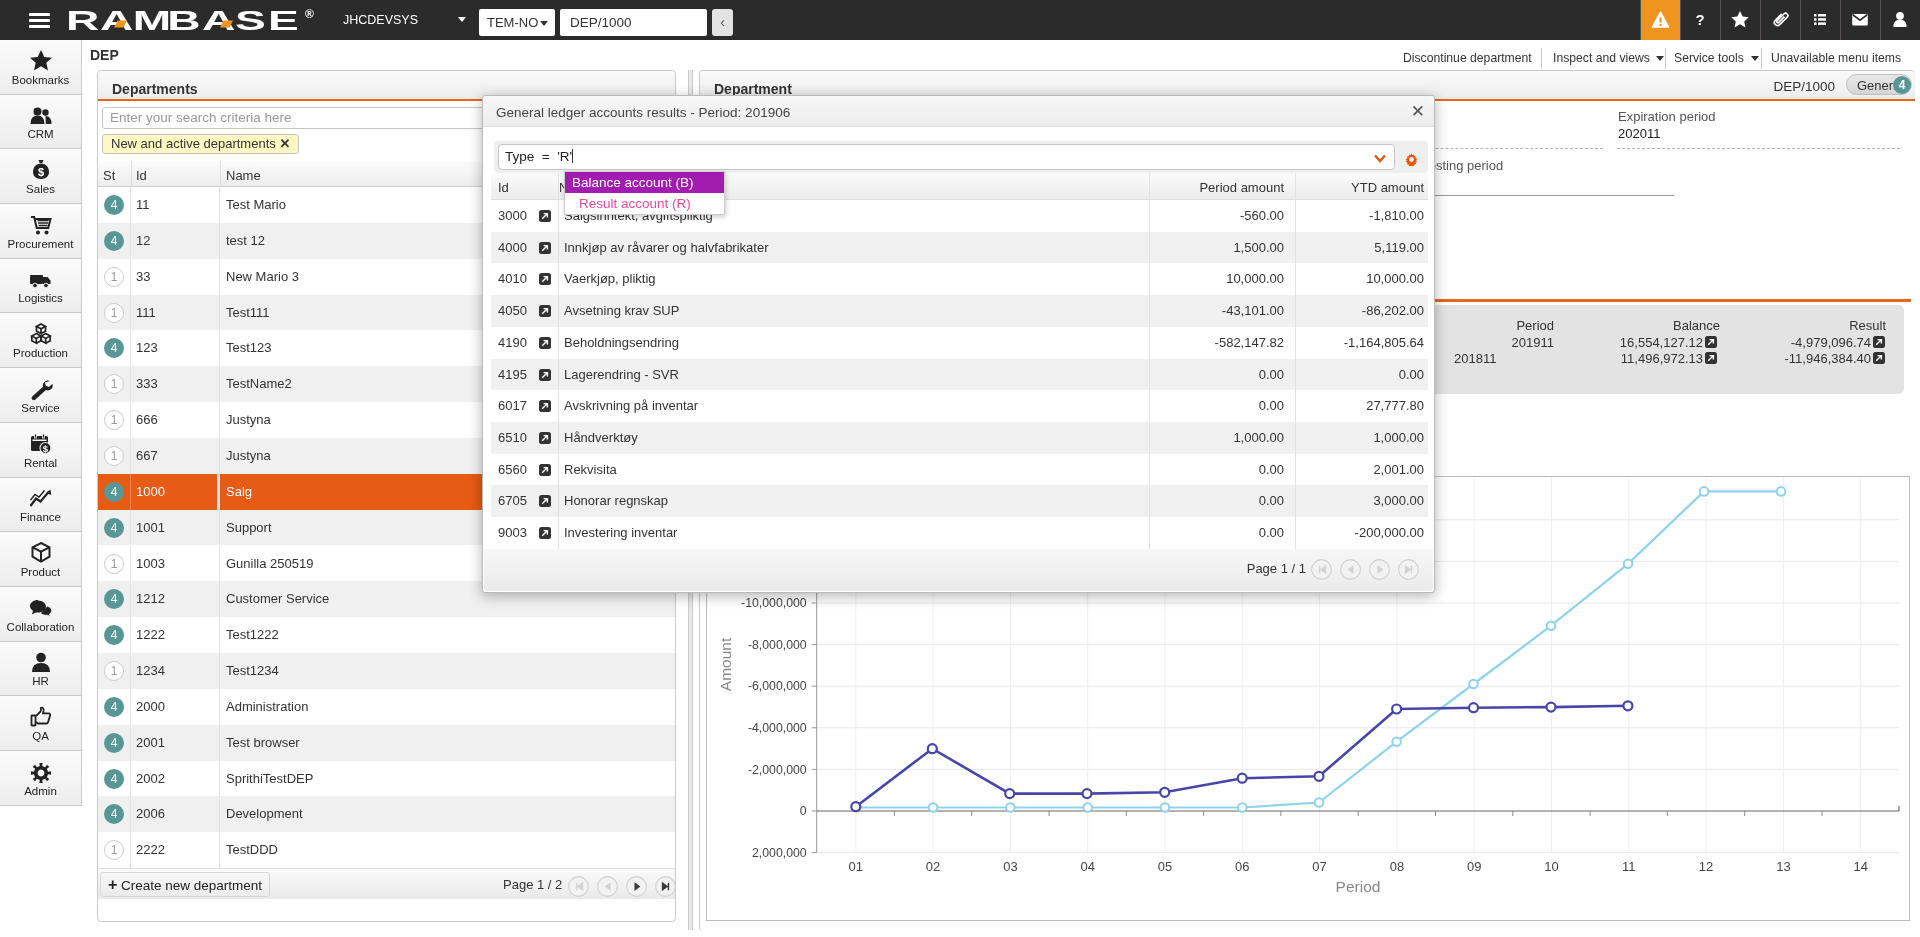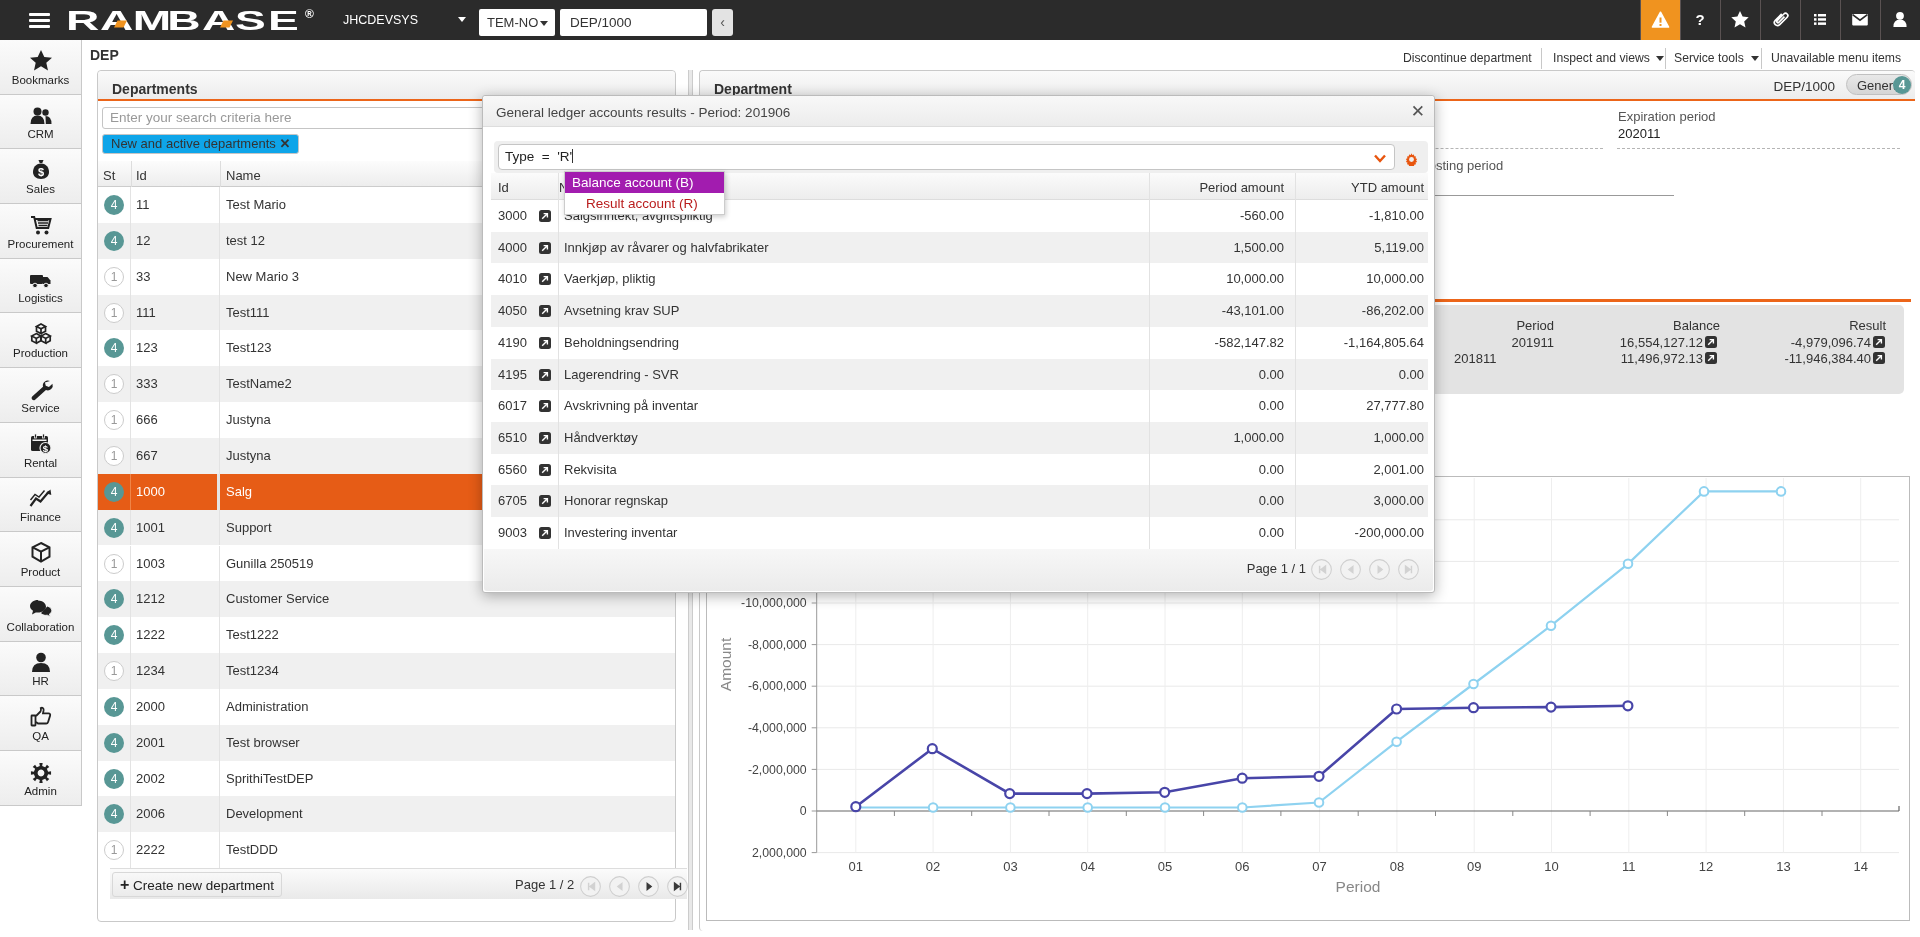--- a/index.html
+++ b/index.html
@@ -69,21 +69,21 @@
 #modal-head .x { position:absolute; right:9px; top:5px; font-size:17px; color:#555; }
 #mfilter { position:absolute; left:15px; top:48px; width:897px; height:26px; border:1px solid #c5c5c5; border-radius:4px; background:#fff; font-size:13.5px; color:#222; line-height:24px; padding-left:6px; }
 #mtable { position:absolute; left:8px; top:77px; width:937px; }
 #mtable .hd { position:absolute; left:0; top:0; width:100%; height:27px; background:linear-gradient(180deg,#fbfbfb,#ededed); border-bottom:1px solid #ddd; font-size:13px; color:#333; }
 .mrow { position:absolute; left:0; width:100%; height:31.7px; font-size:13px; line-height:31.7px; }
 .mrow.alt { background:#f0f0f0; }
 .mcol-sep { position:absolute; top:0; bottom:0; width:1px; background:#e2e2e2; }
 #mfoot { position:absolute; left:1px; right:1px; bottom:1px; height:42px; background:linear-gradient(180deg,#f7f7f7,#ebebeb); border-radius:0 0 3px 3px; }
 #mdrop { position:absolute; left:81px; top:75px; width:161px; background:#fff; border:1px solid #ccc; box-shadow:1px 2px 5px rgba(0,0,0,0.2); font-size:13.5px; z-index:60; }
 #mdrop .o1 { height:21px; background:#a21caf; color:#fff; line-height:21px; padding-left:7px; }
-#mdrop .o2 { height:21px; color:#b91c1c; line-height:21px; padding-left:21px; }
+#mdrop .o2 { height:21px; color:#ec4899; line-height:21px; padding-left:14px; }
 </style>
 </head>
 <body>
 
 <div id="topbar">
   <div id="hamb" class="abs" style="left:29px;top:12.5px;">
       <span></span>
       <span></span>
       <span></span>
     </div>
@@ -249,21 +249,21 @@
   <span class="caret abs" style="left:1746px;top:5px;"></span>
   <span class="abs" style="left:1761px;top:-3px;width:1px;height:21px;background:#c8c8c8;"></span>
   <span class="abs" style="left:1771px;top:0;">Unavailable menu items</span>
 </div>
 
 <div id="pnl-dep" class="panel" style="left:97px; top:70px; width:579px; height:852px;">
   <div class="panel-head">
       <div class="ttl">Departments</div>
     </div>
   <div class="abs" style="left:4px;top:36px;width:565px;height:22px;border:1px solid #c5c5c5;border-radius:3px;font-size:13.5px;color:#999;line-height:20px;padding-left:7px;">Enter your search criteria here</div>
-  <div class="abs" style="left:4px;top:63px;height:20px;background:#0ea5e9;border:1px solid #c5c5c5;border-radius:3px;font-size:13px;color:#333;line-height:18px;padding:0 8px;">New and active departments <b style="font-size:13px;">✕</b></div>
+  <div class="abs" style="left:4px;top:63px;height:20px;background:#fef9c3;border:1px solid #c5c5c5;border-radius:3px;font-size:13px;color:#333;line-height:18px;padding:0 8px;">New and active departments <b style="font-size:13px;">✕</b></div>
   <div class="abs" style="left:0;top:90px;width:577px;height:26px;background:linear-gradient(180deg,#fcfcfc,#ededed);border-bottom:1px solid #ccc;font-size:13px;color:#333;">
     <span class="abs" style="left:5px;top:7px;">St</span>
     <span class="abs" style="left:38px;top:7px;">Id</span>
     <span class="abs" style="left:128px;top:7px;">Name</span>
     <span class="abs" style="left:33px;top:0;width:1px;height:26px;background:#ddd;"></span>
     <span class="abs" style="left:122px;top:0;width:1px;height:26px;background:#ddd;"></span>
   </div>
   <div id="dtable">
       <div class="drow" style="top: 0px;">
         <div class="c-st">
@@ -392,21 +392,21 @@
         <div class="c-nm">Development</div>
       </div>
       <div class="drow" style="top: 645.3px;">
         <div class="c-st">
           <span class="badge b1">1</span>
         </div>
         <div class="c-id">2222</div>
         <div class="c-nm">TestDDD</div>
       </div>
     </div>
-  <div class="abs" style="left:12px;top:797px;width:577px;height:31px;background:linear-gradient(180deg,#fbfbfb,#e9e9e9);border-top:1px solid #ddd;">
+  <div class="abs" style="left:0;top:797px;width:577px;height:31px;background:linear-gradient(180deg,#fbfbfb,#e9e9e9);border-top:1px solid #ddd;">
     <div class="abs" style="left:2px;top:3px;width:170px;height:25px;background:linear-gradient(180deg,#f8f8f8,#ebebeb);border:1px solid #d8d8d8;border-radius:3px;font-size:13.5px;color:#222;line-height:23px;text-align:center;"><b style="font-size:16px;">+</b> Create new department</div>
     <span class="abs" style="left:405px;top:8px;font-size:13px;color:#333;">Page 1 / 2</span>
     <span id="dpag" class="abs" style="left:470px;top:7px;display:flex;gap:8px;">
         <svg width="21" height="21" viewBox="0 0 20 20">
           <circle cx="10" cy="10" r="9.4" fill="#f2f2f2" stroke="#cfcfcf"></circle>
           <path d="M8.2 6.5 V13.5 M13.8 6.8 L9.6 10 L13.8 13.2 Z" fill="#d2d2d2" stroke="#d2d2d2" stroke-width="1.4"></path>
         </svg>
         <svg width="21" height="21" viewBox="0 0 20 20">
           <circle cx="10" cy="10" r="9.4" fill="#f2f2f2" stroke="#cfcfcf"></circle>
           <path d="M12.4 6.8 L8.2 10 L12.4 13.2 Z" fill="#d2d2d2" stroke="#d2d2d2" stroke-width="1"></path>

